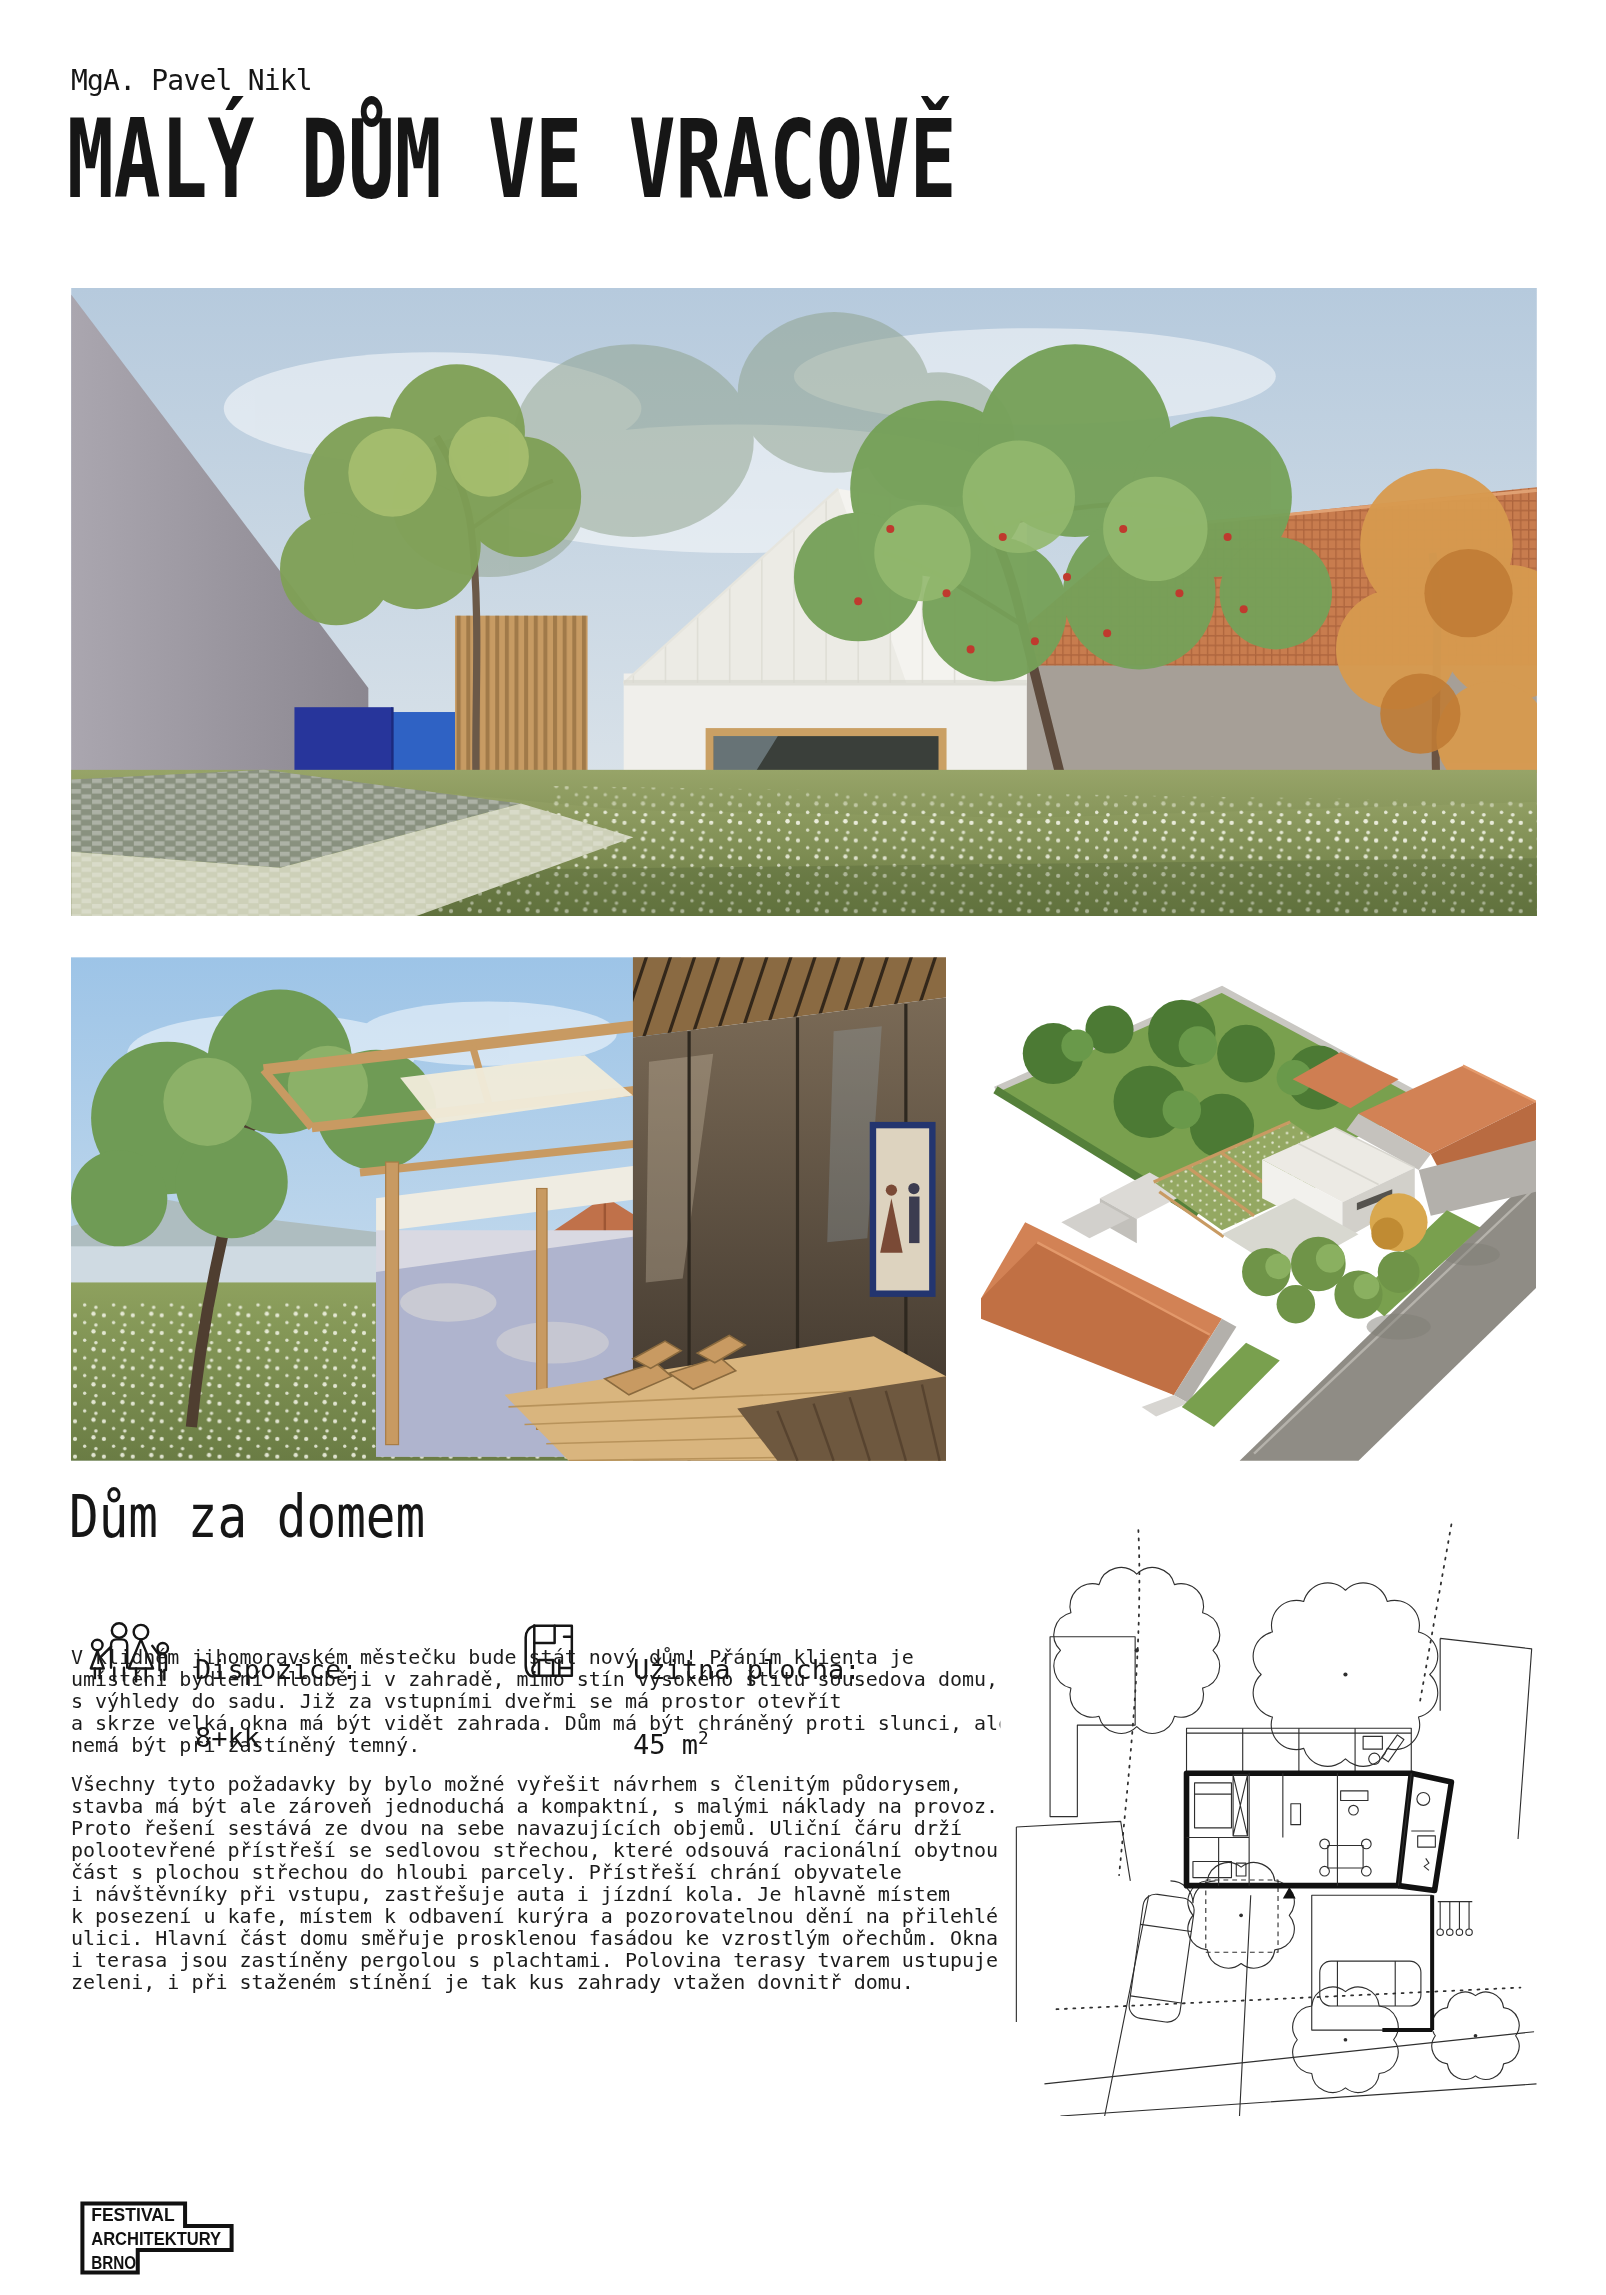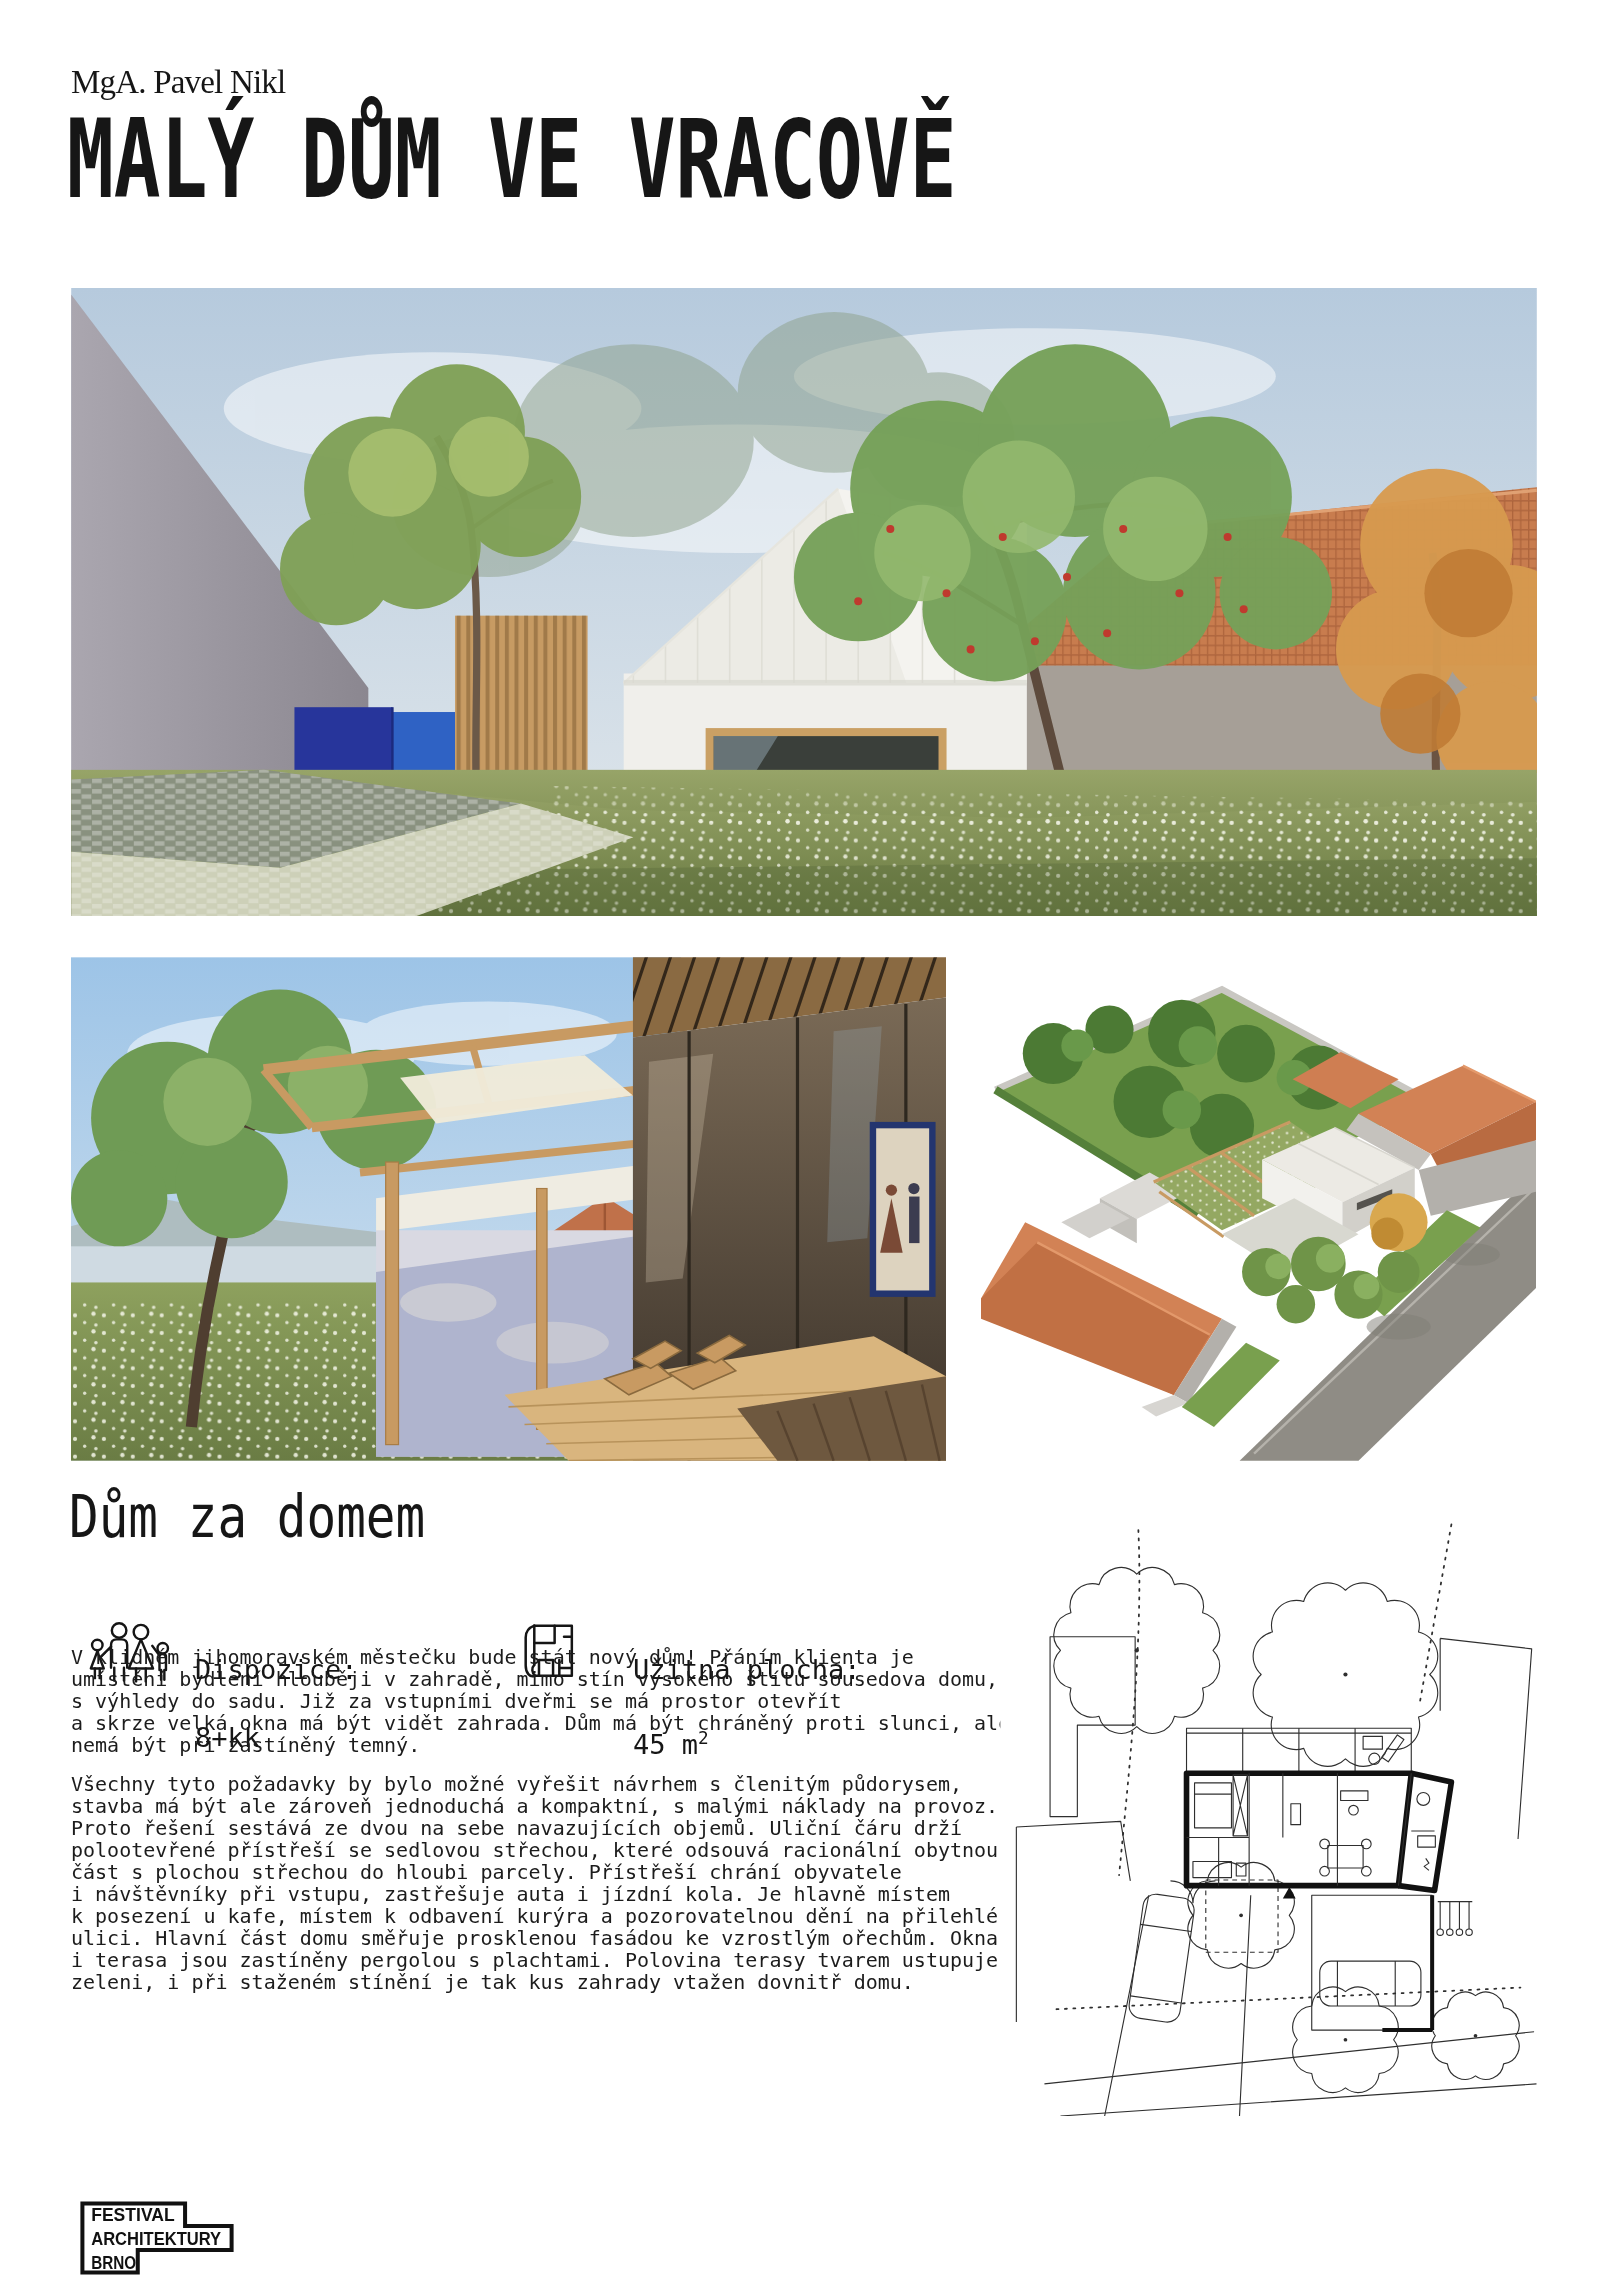--- a/index.html
+++ b/index.html
@@ -1,19 +1,19 @@
 <!DOCTYPE html>
 <html style="font-size:13px"><head>
 <meta charset="utf-8">
 <style>
   html,body{margin:0;padding:0;background:#ffffff;}
   .page{position:relative;width:1606px;height:2295px;background:#fff;overflow:hidden;
         font-family:"DejaVu Sans Mono", monospace;color:#161616;}
   .abs{position:absolute;}
-  .author{font-size:33px;letter-spacing:-0.8px;white-space:nowrap;font-family:Liberation Serif, serif;}
+  .author{font-size:28px;letter-spacing:-0.8px;white-space:nowrap;}
   .title{font-size:108px;font-weight:bold;line-height:1.05;white-space:nowrap;
          transform:scaleX(0.72);transform-origin:0 0;letter-spacing:0;}
   .heading{font-size:58px;line-height:1.1;white-space:nowrap;
            transform:scaleX(0.85);transform-origin:0 0;}
   .info-block{font-size:27px;line-height:34px;white-space:pre-line;}
   .info-block .lbl{display:block;}
   .info-block sup{font-size:17.7px;vertical-align:super;}
   .bodytext{font-size:20px;line-height:22px;width:996px;white-space:pre-line;color:#1c1c1c;}
   svg{display:block;}
 </style>

